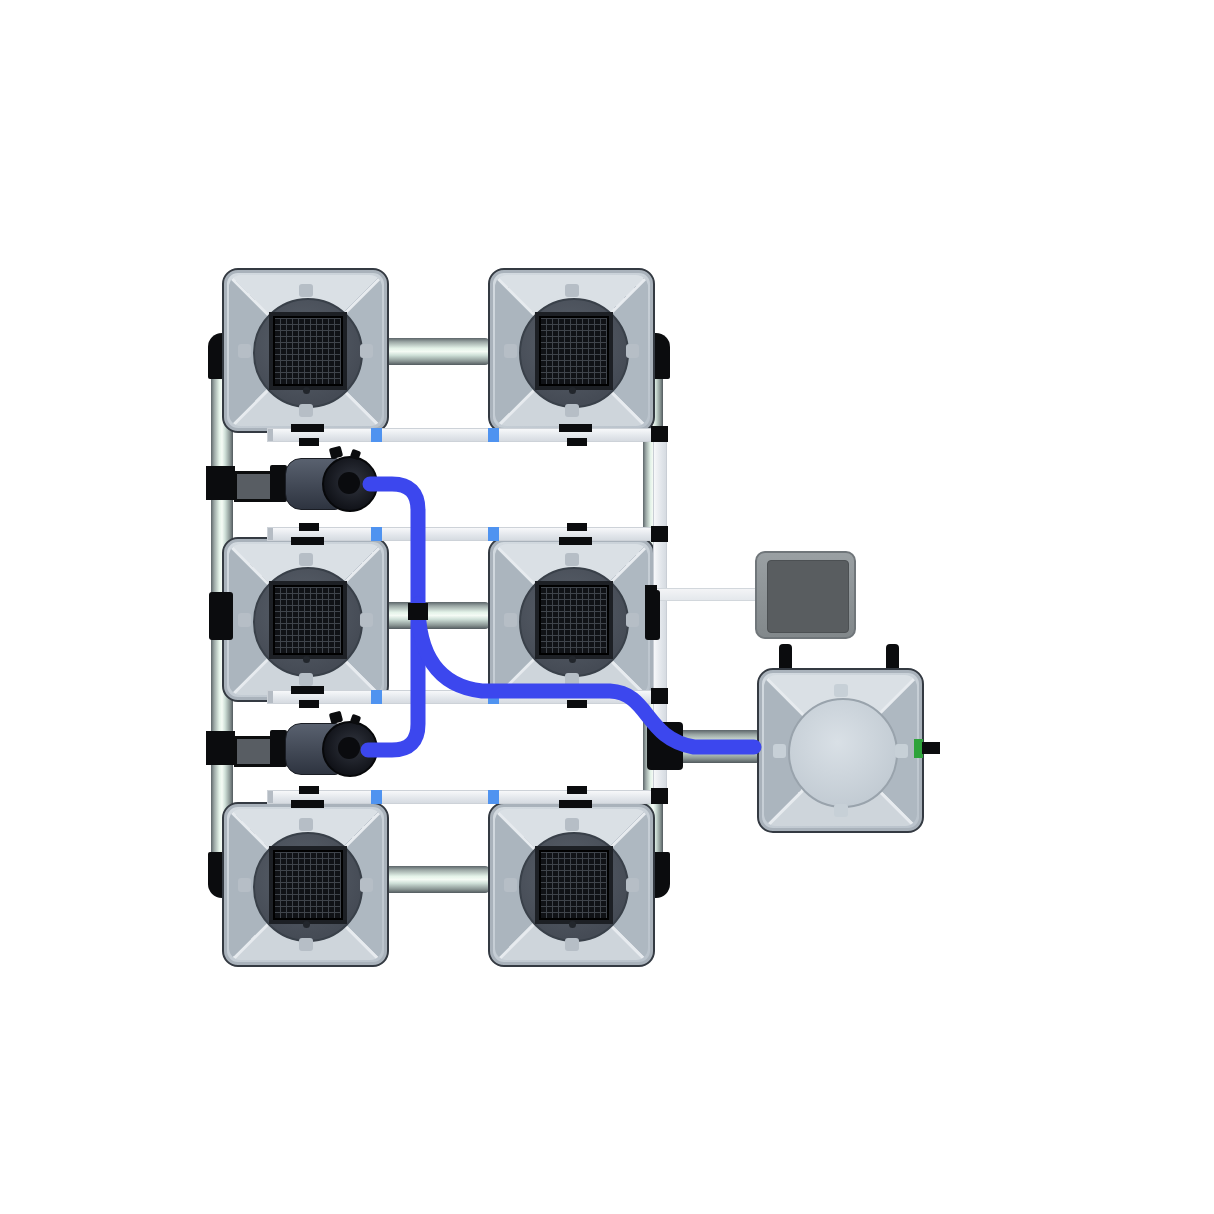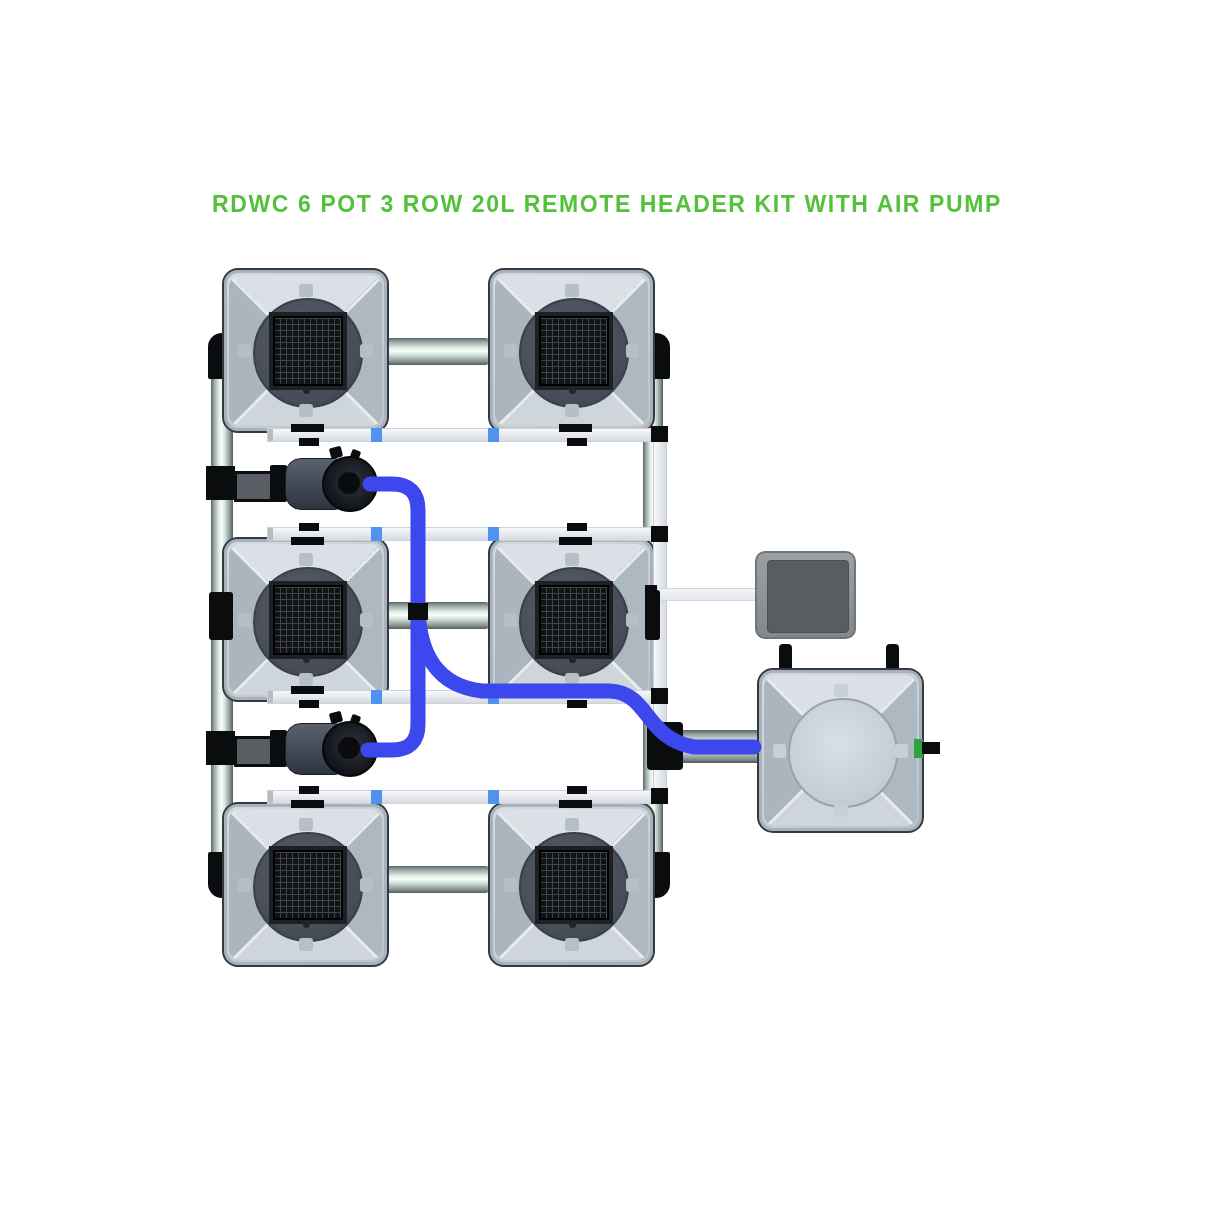--- a/index.html
+++ b/index.html
@@ -75,21 +75,20 @@
        background:var(--green-fitting,#2ea33b);z-index:4;}
   #green-fitting-stub{position:absolute;left:922px;top:742px;width:18px;height:12px;background:#0b0c0e;z-index:4;}
   #tubes{position:absolute;left:0;top:0;z-index:6;}
   .elbow{position:absolute;width:24px;height:46px;background:#0b0c0e;z-index:2;}
 </style>
 </head>
 <body>
 
 <div id="canvas">
 
-  <div id="title">RDWC 6 POT 3 ROW 20L REMOTE HEADER KIT WITH AIR PUMP</div>
 
   <div class="vpipe" style="left:211px;top:352px;height:528px;"></div>
   <div class="vpipe" style="left:643px;top:352px;height:528px;width:20px;"></div>
 
   <div class="hpipe" style="left:383px;top:338px;width:106px;"></div>
   <div class="hpipe" style="left:383px;top:602px;width:106px;"></div>
   <div class="hpipe" style="left:383px;top:866px;width:106px;"></div>
 
   <div class="hpipe" style="left:662px;top:730px;width:98px;height:33px;"></div>
 

